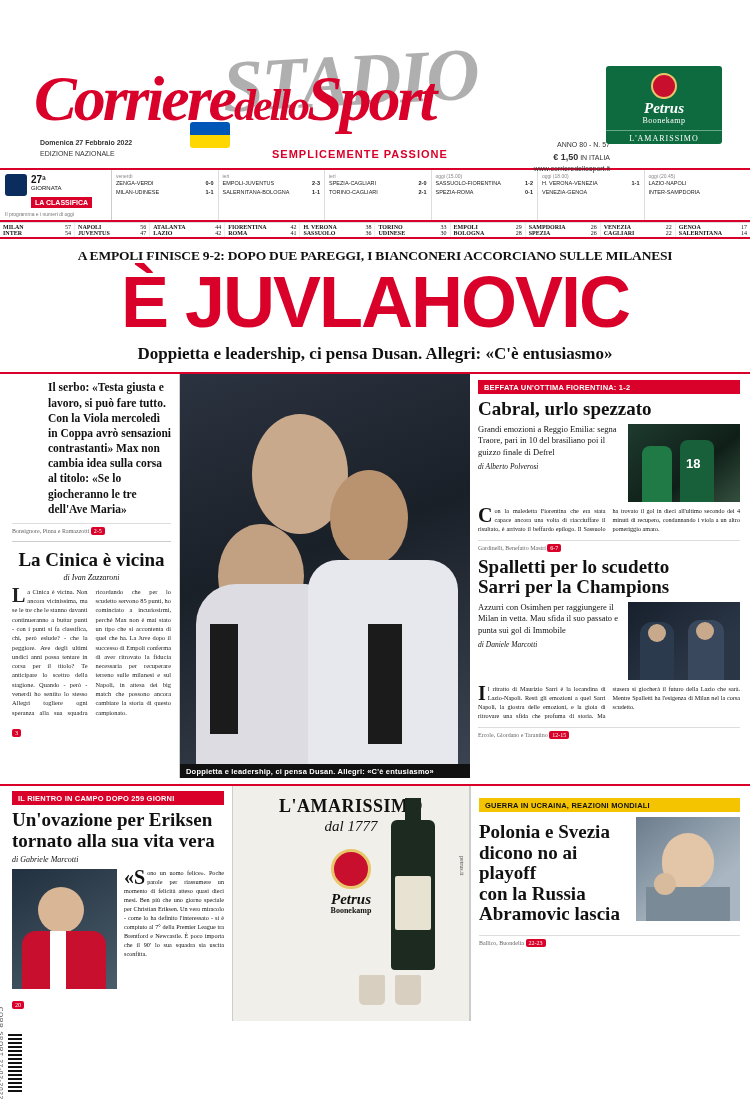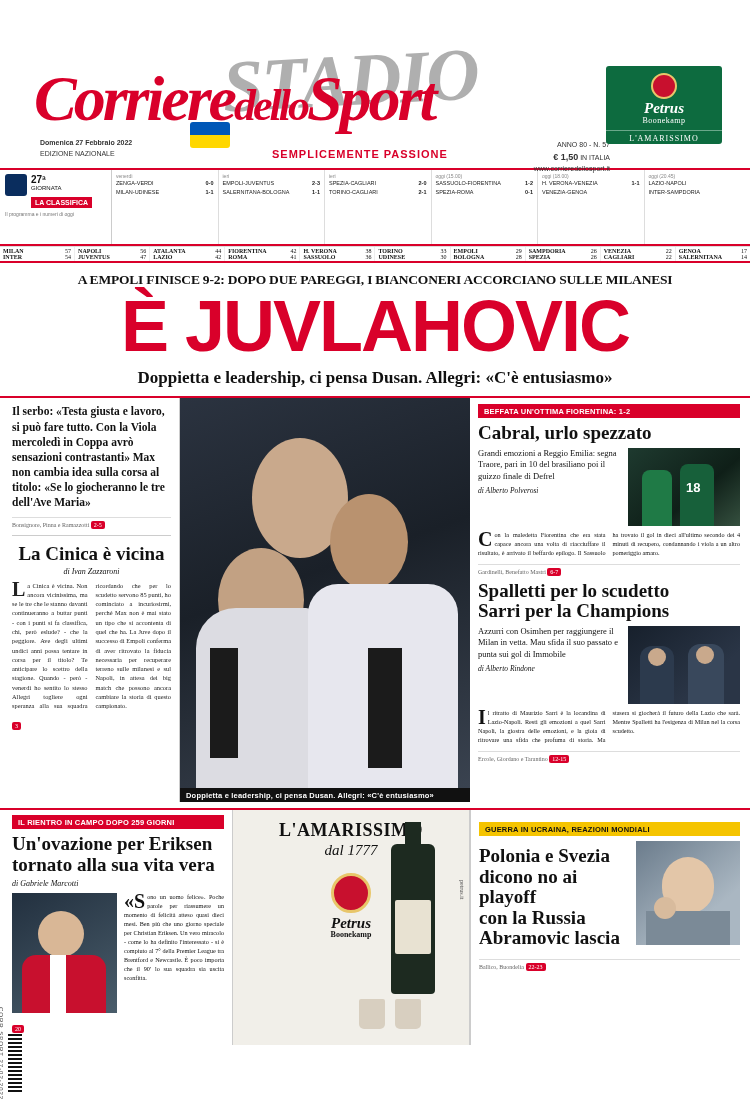--- a/index.html
+++ b/index.html
@@ -56,21 +56,21 @@
   }
   .petrus-box .seal {
     width:26px; height:26px; border-radius:50%; background:#c8102e;
     margin:7px auto 2px; border:2px solid #e8c66a;
   }
   .petrus-box .pn { font-size:15px; font-weight:bold; font-style:italic; line-height:1; }
   .petrus-box .pb { font-size:8px; letter-spacing:.5px; }
   .petrus-box .pa { font-size:8px; margin-top:5px; border-top:1px solid #6aa88a; padding-top:3px; letter-spacing:1px; }
 
   
-  .strip { height:76px; border-bottom:2px solid #d9002a; display:flex; font-family:"Liberation Sans", sans-serif; }
+  .strip { height:52px; border-bottom:2px solid #d9002a; display:flex; font-family:"Liberation Sans", sans-serif; }
   .strip-left { width:112px; border-right:1px solid #ccc; padding:4px 5px; }
   .gior { font-size:10px; font-weight:bold; color:#111; }
   .class-btn {
     background:#d9002a; color:#fff; font-size:7px; font-weight:bold;
     padding:2px 4px; margin-top:3px; display:inline-block;
   }
   .badge-serie {
     width:22px; height:22px; background:#0a2d5e; border-radius:3px; float:left;
     margin-right:4px; color:#fff; font-size:5px; text-align:center; line-height:22px;
   }
@@ -100,21 +100,21 @@
   }
 
   
   .body-grid { display:flex; padding:0; }
   .col-left { width:180px; padding:6px 8px 0 12px; border-right:1px solid #ccc; }
   .col-mid { width:290px; }
   .col-right { width:280px; padding:6px 10px 0 8px; }
 
   .quote-lead {
     font-family:"Liberation Serif", serif; font-size:11.5px; line-height:1.32;
-    font-weight:bold; color:#111;
+    font-weight:bold; color:#111;margin-left:36px;
   }
   .byline-sm { font-size:6px; color:#666; margin-top:6px; border-top:1px solid #ddd; padding-top:3px; }
   .pagerefs { display:inline-block; background:#d9002a; color:#fff; font-size:6px; padding:1px 3px; border-radius:2px; }
 
   .col-title {
     text-align:center; font-family:"Liberation Serif", serif; font-weight:bold;
     font-size:19px; line-height:1.05; margin-top:8px;
   }
   .col-author { text-align:center; font-size:8px; font-style:italic; margin:3px 0 5px; }
   .col-text {
@@ -352,21 +352,21 @@
         <span class="pagerefs">6-7</span>
       </div>
 
       <div class="sec-title">
         <div>Spalletti per lo scudetto</div>
         <div>Sarri per la Champions</div>
       </div>
       <div style="display:flex;gap:8px;">
         <div style="flex:1">
           <div class="sec-sub">Azzurri con Osimhen per raggiungere il Milan in vetta. Mau sfida il suo passato e punta sui gol di Immobile</div>
-          <div style="font-size:7.5px;font-style:italic;margin-top:4px">di Alberto Rindone</div>
+          <div style="font-size:7.5px;font-style:italic;margin-top:4px">di Daniele Marcotti</div>
         </div>
         <div class="mini-photo blue">
           <div style="position:absolute;left:12px;top:20px;width:34px;height:58px;background:#2c3a4d;border-radius:12px 12px 0 0"></div>
           <div style="position:absolute;left:60px;top:18px;width:36px;height:60px;background:#39485c;border-radius:12px 12px 0 0"></div>
           <div style="position:absolute;left:20px;top:22px;width:18px;height:18px;border-radius:50%;background:#c9a98c"></div>
           <div style="position:absolute;left:68px;top:20px;width:18px;height:18px;border-radius:50%;background:#c9a98c"></div>
         </div>
       </div>
       <div class="two-col-sm dropcap" style="margin-top:5px">Il ritratto di Maurizio Sarri è la locandina di Lazio-Napoli. Resti gli emozioni a quel Sarri Napoli, la giostra delle emozioni, e la gioia di ritrovare una sfida che profuma di storia. Ma stasera si giocherà il futuro della Lazio che sarà. Mentre Spalletti ha l'esigenza di Milan nel la corsa scudetto.</div>
       <div class="byline-sm">

